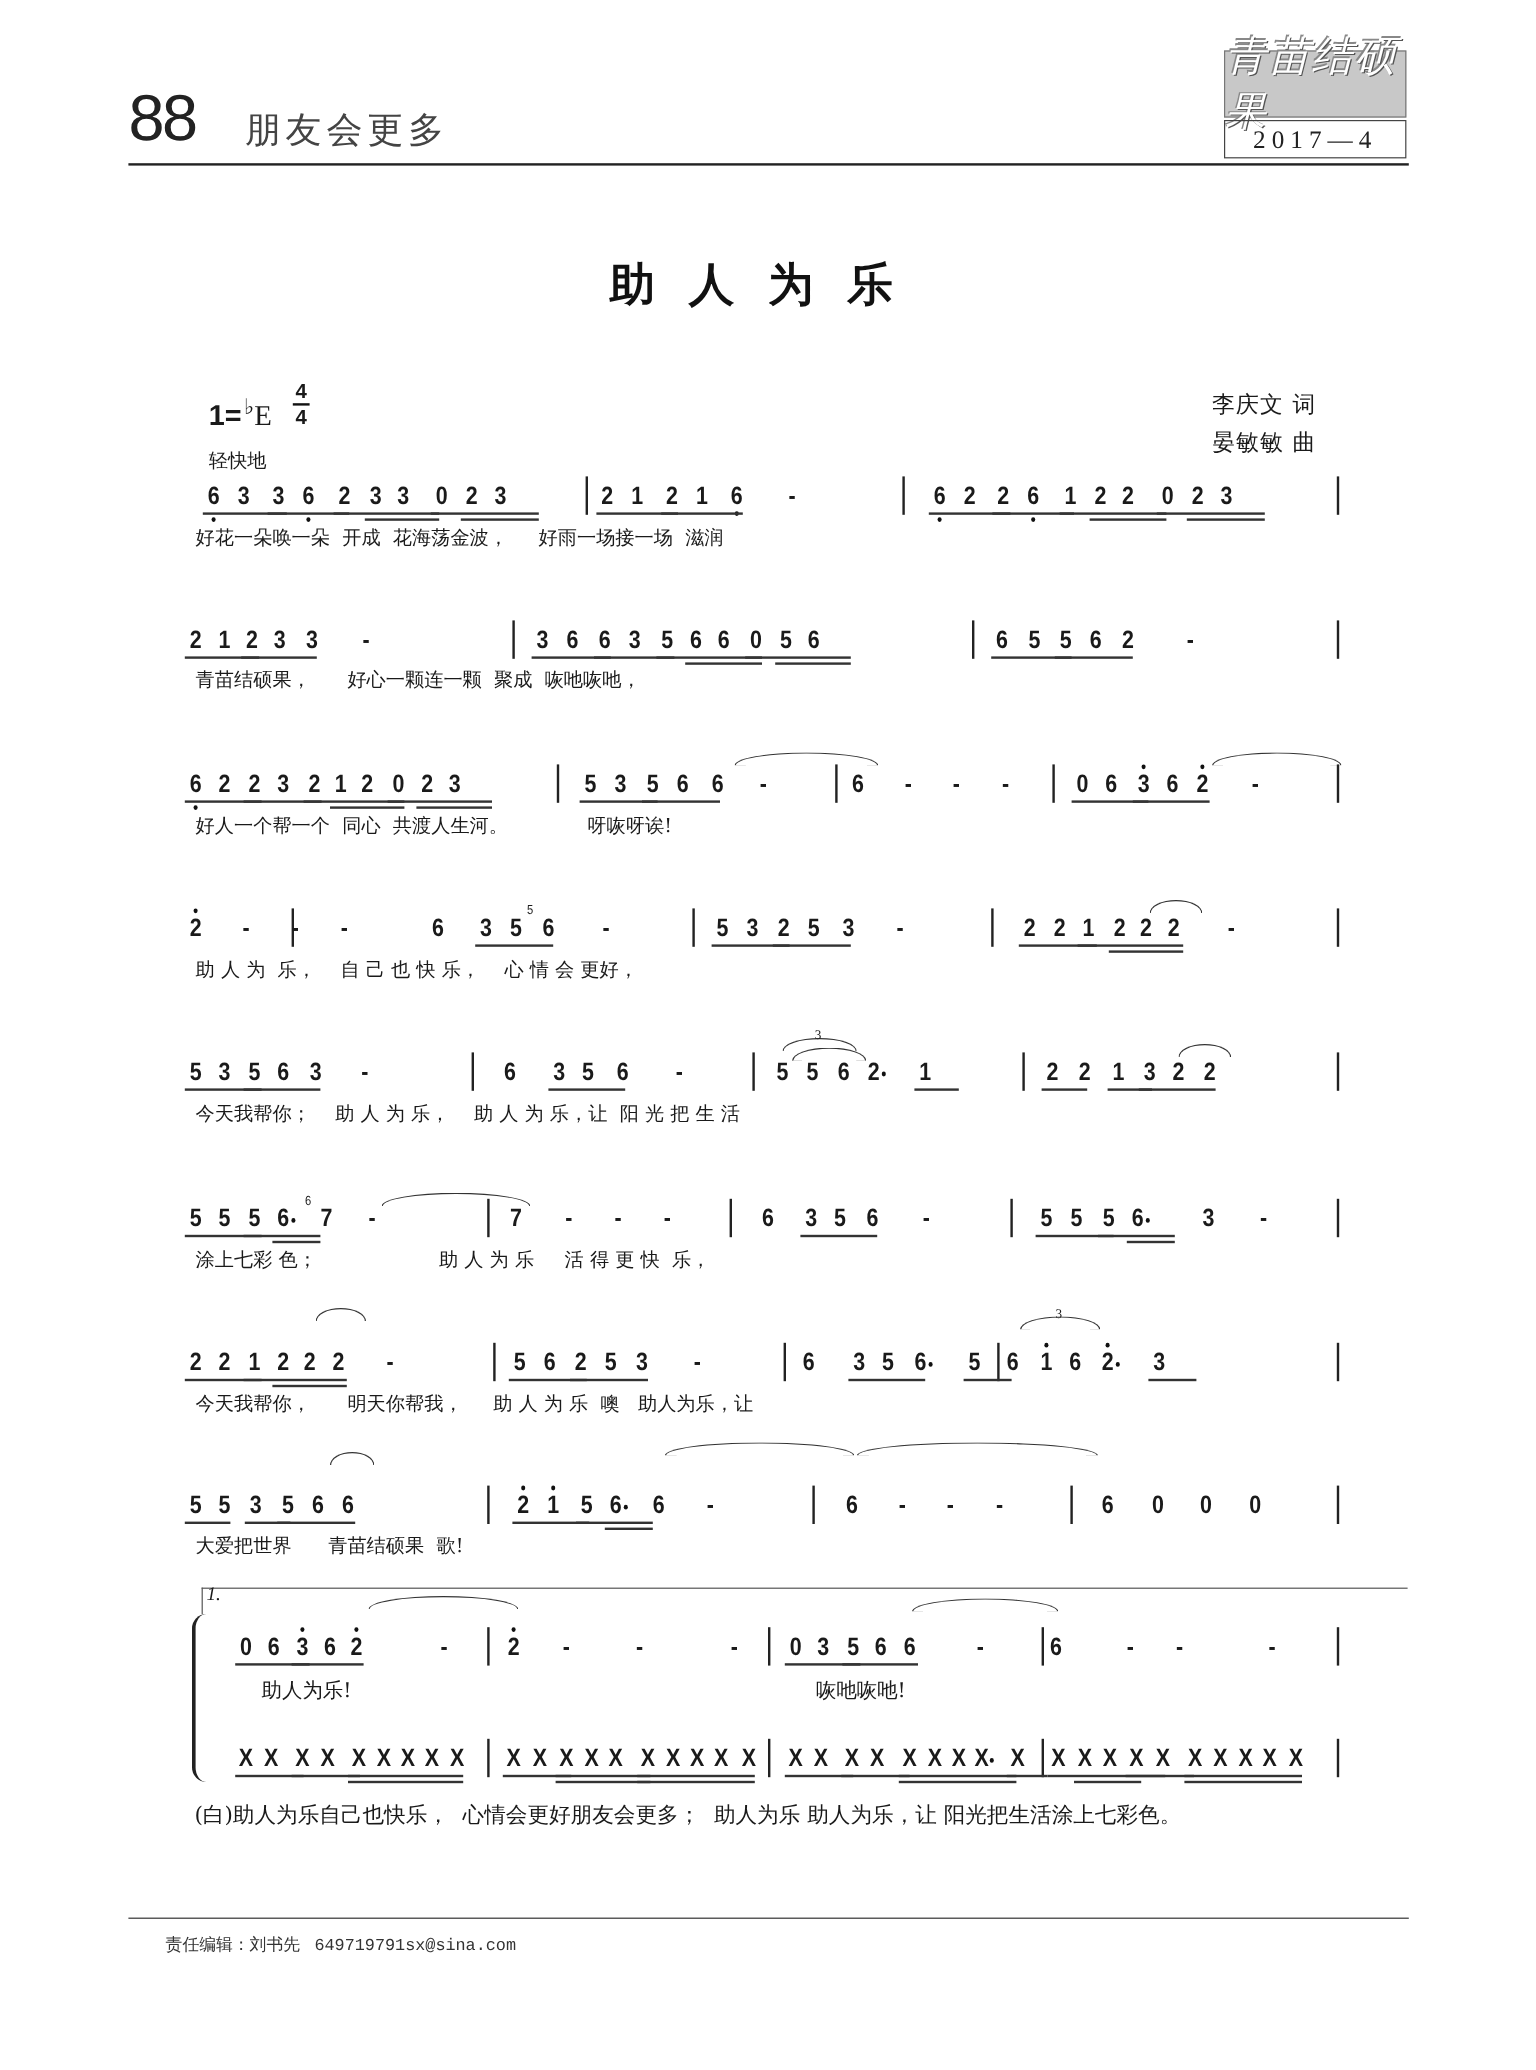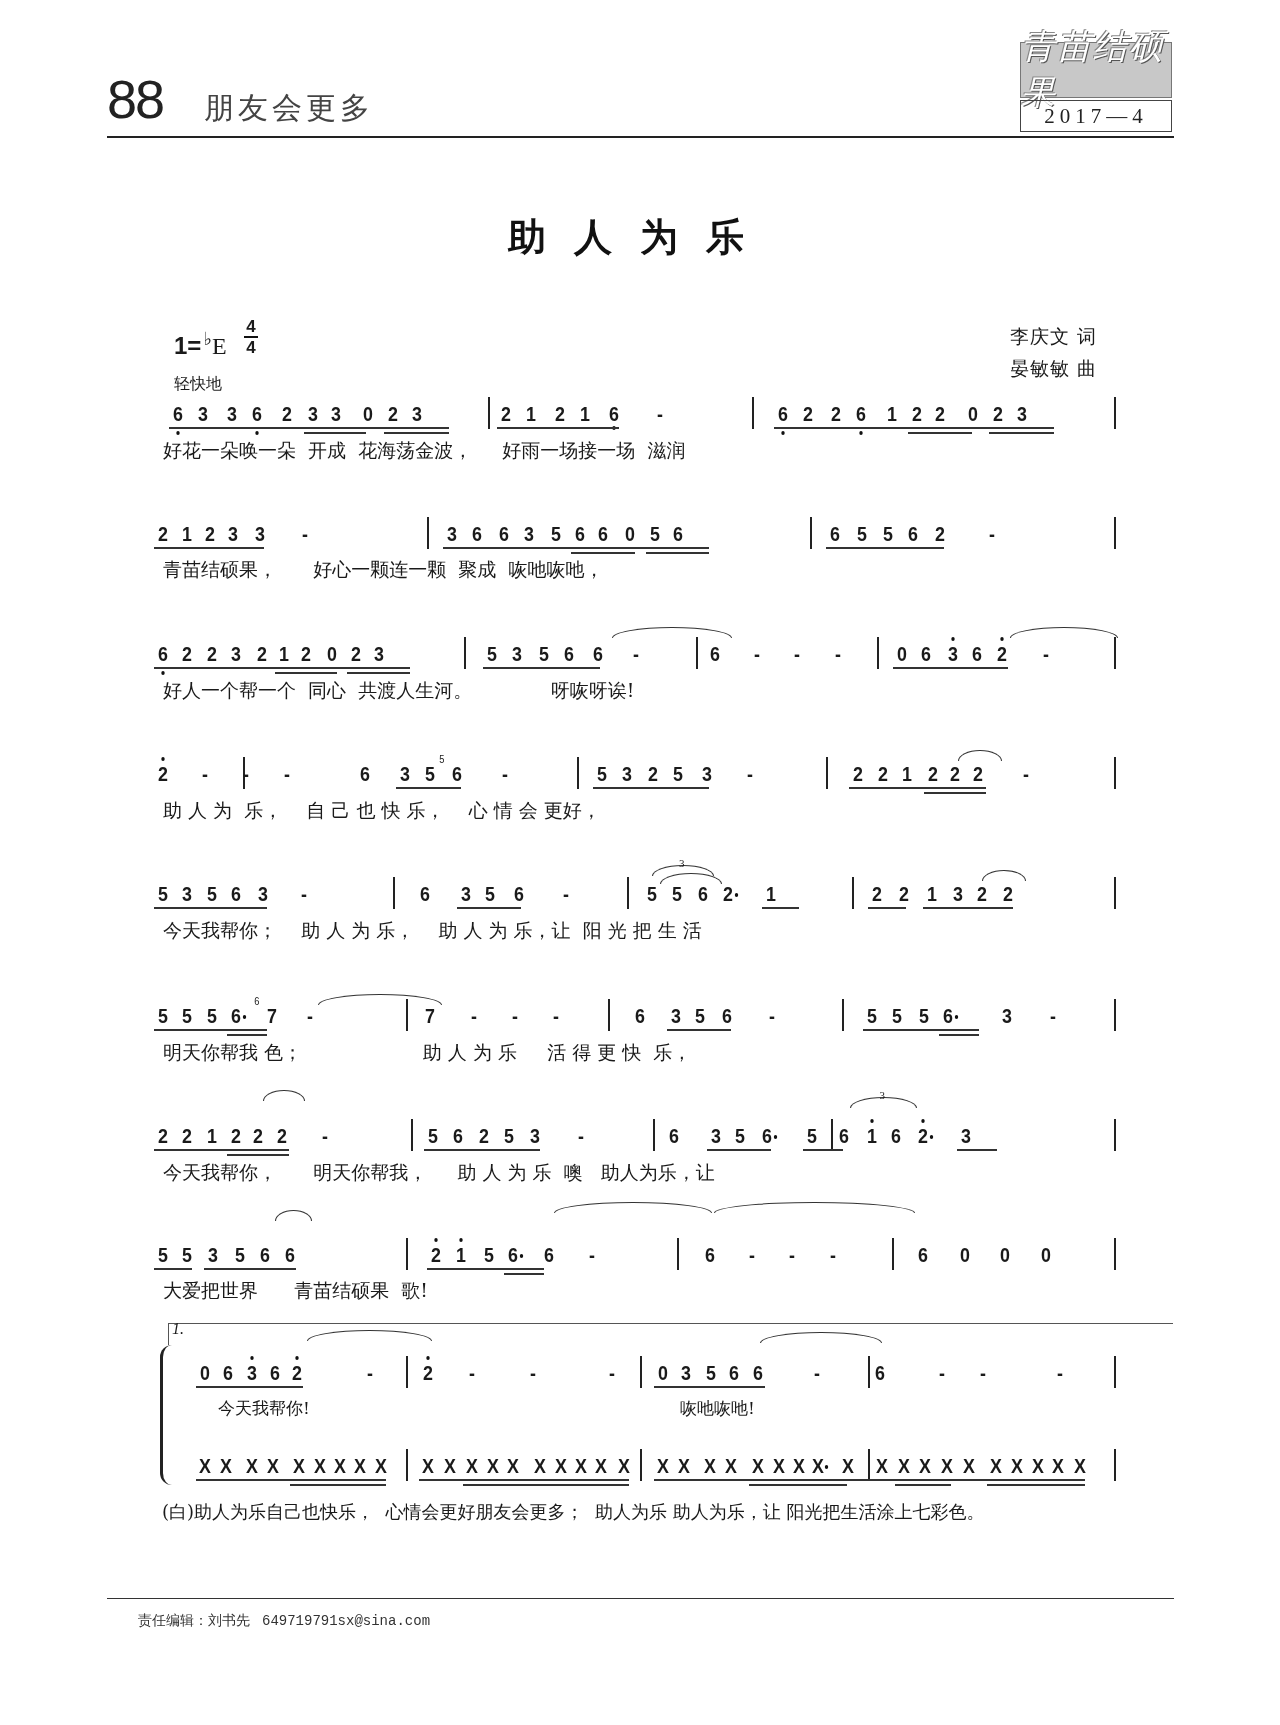--- a/index.html
+++ b/index.html
@@ -19,21 +19,21 @@
   .credit{position:absolute;left:1010px;font-family:"DejaVu Serif",serif;font-size:19px;letter-spacing:1px;}
   .bar-line{position:absolute;width:2px;height:32px;background:#222;}
   .note{position:absolute;width:22px;text-align:center;font-family:"Liberation Sans","DejaVu Sans",sans-serif;font-weight:bold;font-size:21px;line-height:24px;transform:scaleX(0.85);}
   .note .dot-up{position:absolute;left:9px;top:-5px;width:4px;height:4px;border-radius:50%;background:#111;}
   .note .dot-down{position:absolute;left:9px;width:4px;height:4px;border-radius:50%;background:#111;}
   .note .aug{position:absolute;left:19px;top:11px;width:4px;height:4px;border-radius:50%;background:#111;}
   .note .grace{position:absolute;left:-10px;top:-8px;font-size:11px;line-height:11px;font-weight:normal;}
   .ul{position:absolute;height:2px;background:#333;}
   .slur{position:absolute;border:1.5px solid #333;border-bottom:none;border-radius:50% 50% 0 0 / 100% 100% 0 0;height:10px;}
   .tuplet{position:absolute;font-size:11px;font-family:"Liberation Serif",serif;}
-  .lyric{position:absolute;font-family:"DejaVu Serif","Liberation Serif",serif;font-size:19px;white-space:pre;letter-spacing:0;}
+  .lyric{position:absolute;font-family:"DejaVu Serif","Liberation Serif",serif;font-size:16px;white-space:pre;letter-spacing:0;}
   .volta{position:absolute;left:168px;top:1323px;width:1005px;height:1px;background:#555;}
   .volta-v{position:absolute;left:168px;top:1323px;width:1px;height:22px;background:#555;}
   .volta-label{position:absolute;left:172px;top:1320px;font-family:"Liberation Serif",serif;font-style:italic;font-size:16px;}
   .brace{position:absolute;left:160px;top:1345px;width:12px;height:140px;border-left:3px solid #222;border-radius:12px 0 0 12px;}
   .foot-rule{position:absolute;left:107px;top:1598px;width:1067px;height:1px;background:#333;}
   .footer{position:absolute;left:138px;top:1612px;font-family:"DejaVu Serif",serif;font-size:14px;color:#333;}
   .footer .mail{font-family:"Liberation Mono",monospace;margin-left:12px;}
 </style>
 </head>
 <body>
@@ -276,21 +276,21 @@
     <div class="note" style="left:996px;top:1004px"><span>3</span></div>
     <div class="note" style="left:1042px;top:1004px"><span>-</span></div>
     <div class="ul" style="left:154px;top:1029px;width:64px"></div>
     <div class="ul" style="left:203px;top:1029px;width:64px"></div>
     <div class="ul" style="left:667px;top:1029px;width:64px"></div>
     <div class="ul" style="left:863px;top:1029px;width:65px"></div>
     <div class="ul" style="left:915px;top:1029px;width:64px"></div>
     <div class="ul" style="left:227px;top:1034px;width:40px"></div>
     <div class="ul" style="left:939px;top:1034px;width:40px"></div>
     <div class="slur" style="left:318px;top:994px;width:122px"></div>
-    <div class="lyric" style="left:163px;top:1040px">明天你帮我 色；                    助 人 为 乐     活 得 更 快  乐，</div>
+    <div class="lyric" style="left:163px;top:1040px">涂上七彩 色；                    助 人 为 乐     活 得 更 快  乐，</div>
     <div class="bar-line" style="left:411px;top:1119px"></div>
     <div class="bar-line" style="left:653px;top:1119px"></div>
     <div class="bar-line" style="left:831px;top:1119px"></div>
     <div class="bar-line" style="left:1114px;top:1119px"></div>
     <div class="note" style="left:152px;top:1124px"><span>2</span></div>
     <div class="note" style="left:176px;top:1124px"><span>2</span></div>
     <div class="note" style="left:201px;top:1124px"><span>1</span></div>
     <div class="note" style="left:225px;top:1124px"><span>2</span></div>
     <div class="note" style="left:247px;top:1124px"><span>2</span></div>
     <div class="note" style="left:271px;top:1124px"><span>2</span></div>
@@ -449,18 +449,18 @@
     <div class="ul" style="left:895px;top:1484px;width:56px"></div>
     <div class="ul" style="left:987px;top:1484px;width:98px"></div>
     <div class="slur" style="left:652px;top:865px;width:60px"></div>
     <div class="tuplet" style="left:679px;top:857px">3</div>
   </div>
 
 <div class="volta"></div>
 <div class="volta-v"></div>
 <div class="volta-label">1.</div>
 <div class="brace"></div>
-<div class="lyric" style="left:218px;top:1397px;font-size:17px">今天我帮你!</div>
+<div class="lyric" style="left:218px;top:1397px;font-size:17px">助人为乐!</div>
 <div class="lyric" style="left:680px;top:1397px;font-size:17px">咴吔咴吔!</div>
 <div class="lyric" style="left:162px;top:1500px;font-size:18px">(白)助人为乐自己也快乐，  心情会更好朋友会更多；  助人为乐 助人为乐，让 阳光把生活涂上七彩色。</div>
 
 <div class="foot-rule"></div>
 <div class="footer"><span>责任编辑：刘书先</span><span class="mail">649719791sx@sina.com</span></div>
 
 </body></html>

